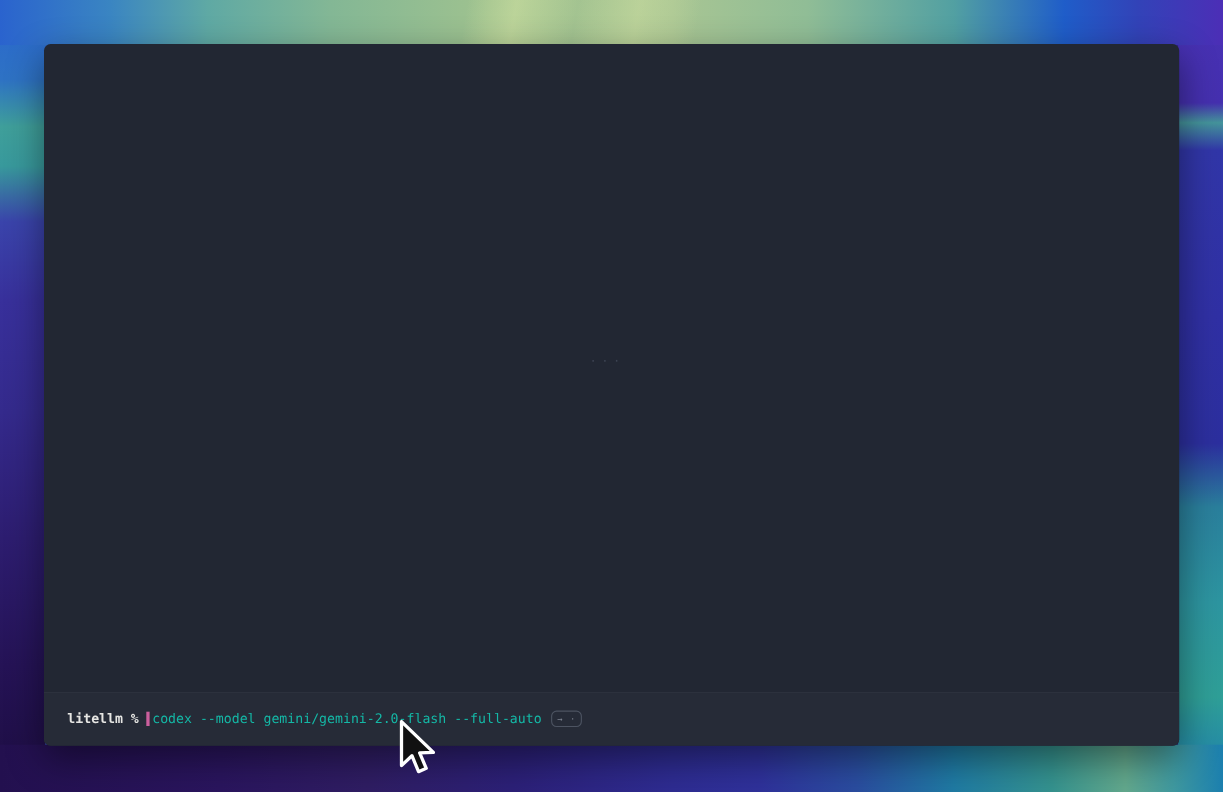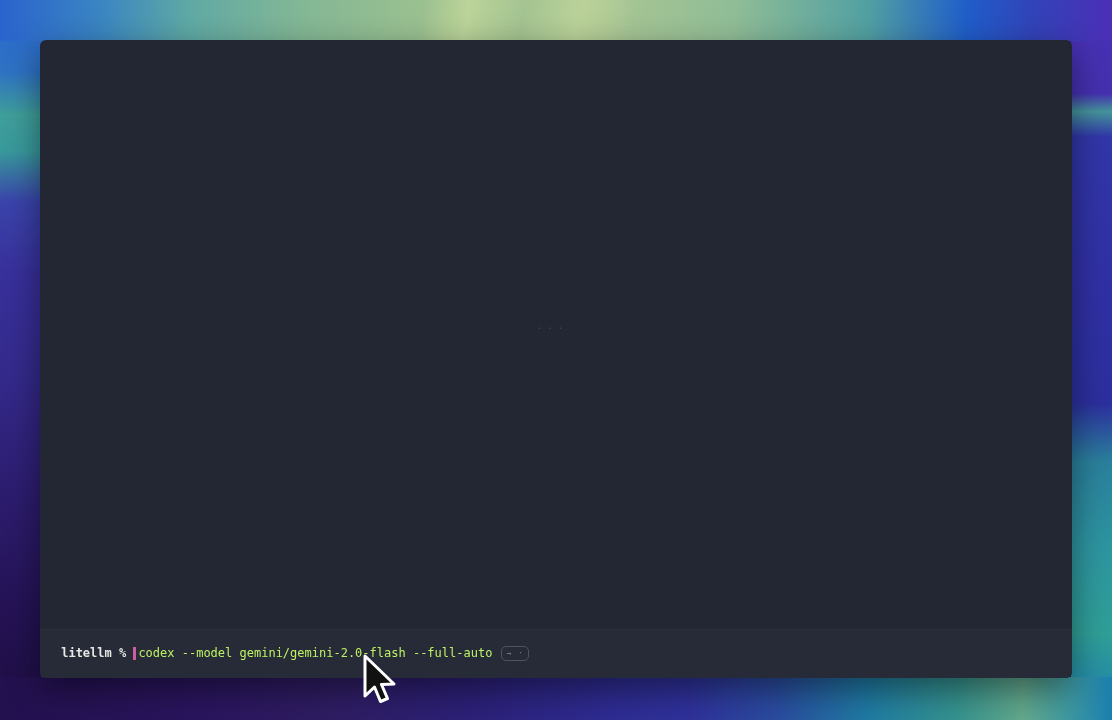--- a/index.html
+++ b/index.html
@@ -69,21 +69,21 @@
     display: flex; align-items: center;
     font-size: 12px; line-height: 15px; white-space: pre;
   }
   .prompt-seg { color: #e6e6e3; font-weight: 700; }
   .gap { display: inline-block; width: 7.2px; }
   .cmd-wrap { display: inline-flex; align-items: center; }
   .beam-cursor {
     display: inline-block; width: 3px; height: 13px;
     background: #cb5f9d; margin-right: 2px;
   }
-  .suggestion { color: #bef264; font-weight: 400; }
+  .suggestion { color: #14b8a6; font-weight: 400; }
   .hint-badge {
     display: inline-flex; align-items: center; justify-content: center;
     margin-left: 9px;
     min-width: 28px; height: 15px; padding: 0 4px;
     border: 1px solid #4d5462; border-radius: 5px;
     color: #7e8591; font-size: 8px; letter-spacing: 1px;
     user-select: none;
   }
   
   .mouse-cursor {

